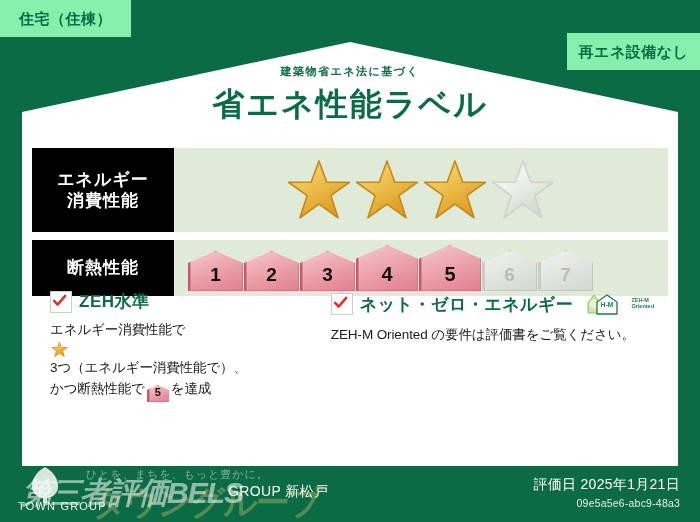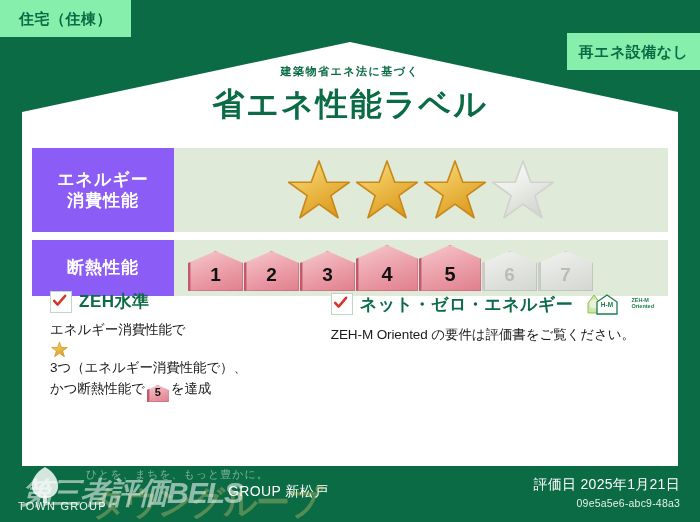--- a/index.html
+++ b/index.html
@@ -79,21 +79,21 @@
   .metric-row{
     display:flex;
     align-items:stretch;
     background:#dfead8;
     margin:0 0 8px 0;
     min-height:84px;
   }
   .metric-row.row-insulation{min-height:56px;margin-bottom:4px;}
 
   .metric-label{
-    background:#8b5cf6;
+    background:#000000;
     color:#ffffff;
     font-weight:bold;
     font-size:17px;
     line-height:1.25;
     width:142px;
     flex:0 0 142px;
     display:flex;
     flex-direction:column;
     align-items:center;
     justify-content:center;

